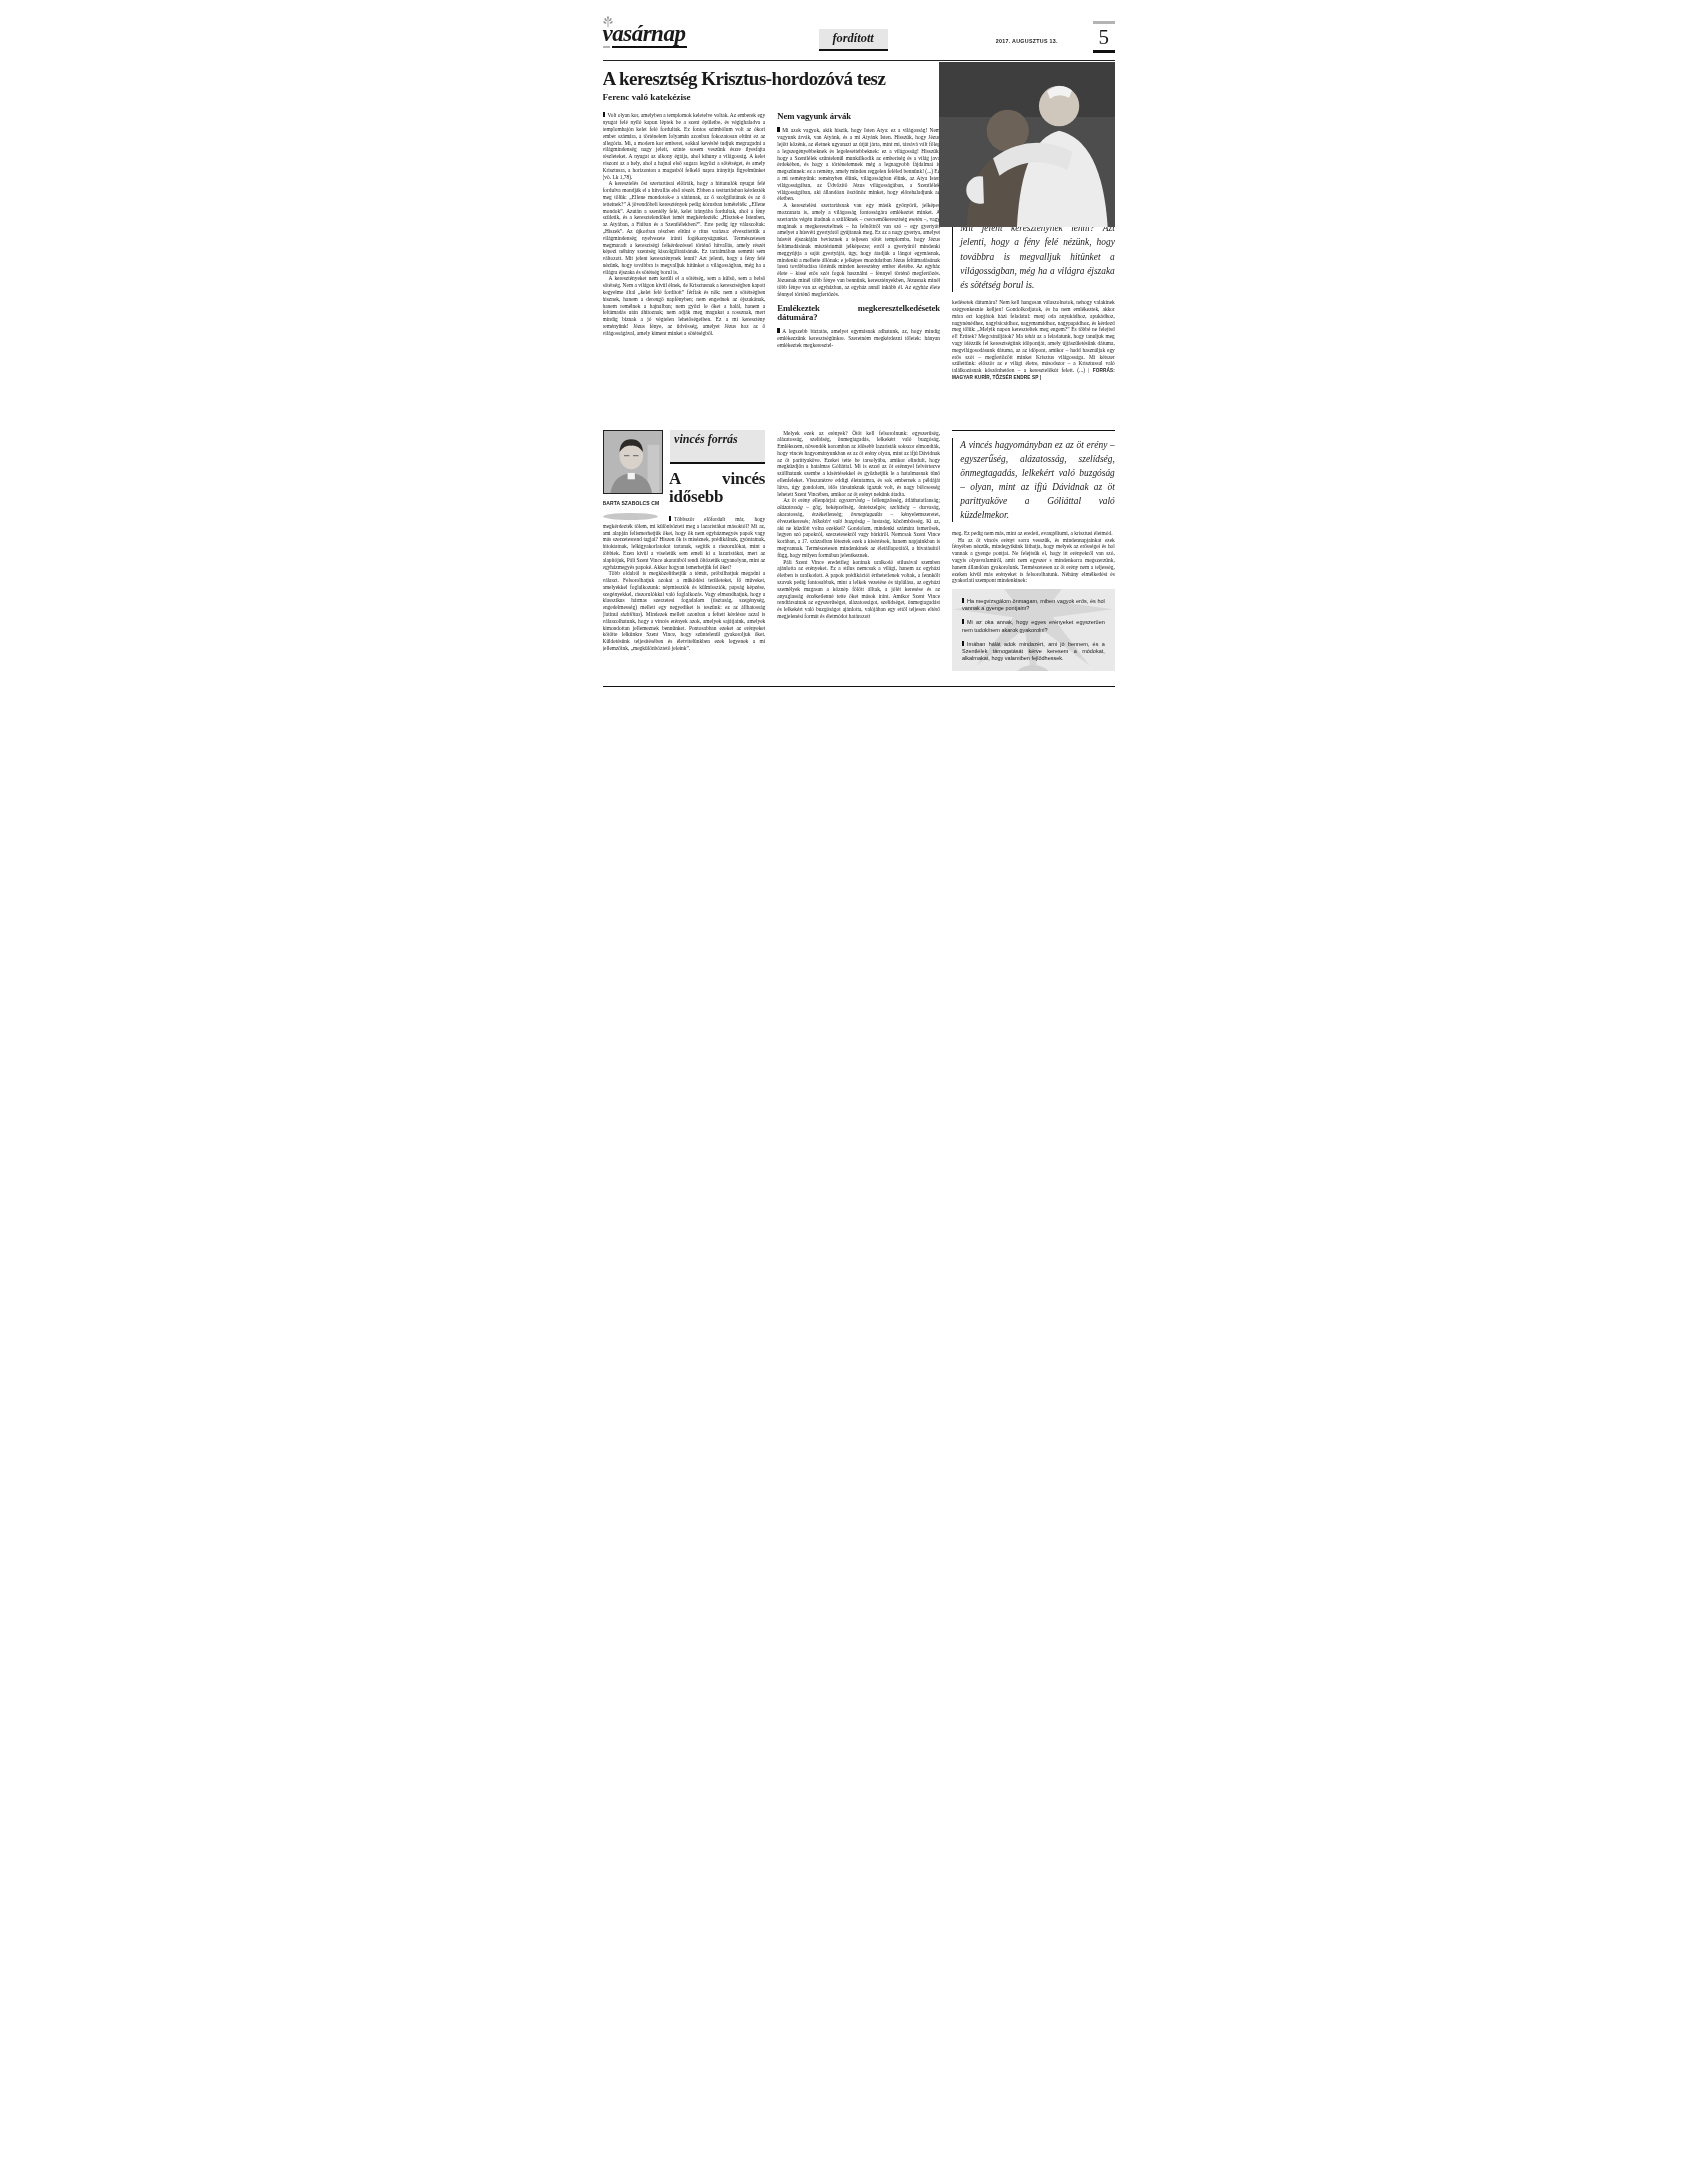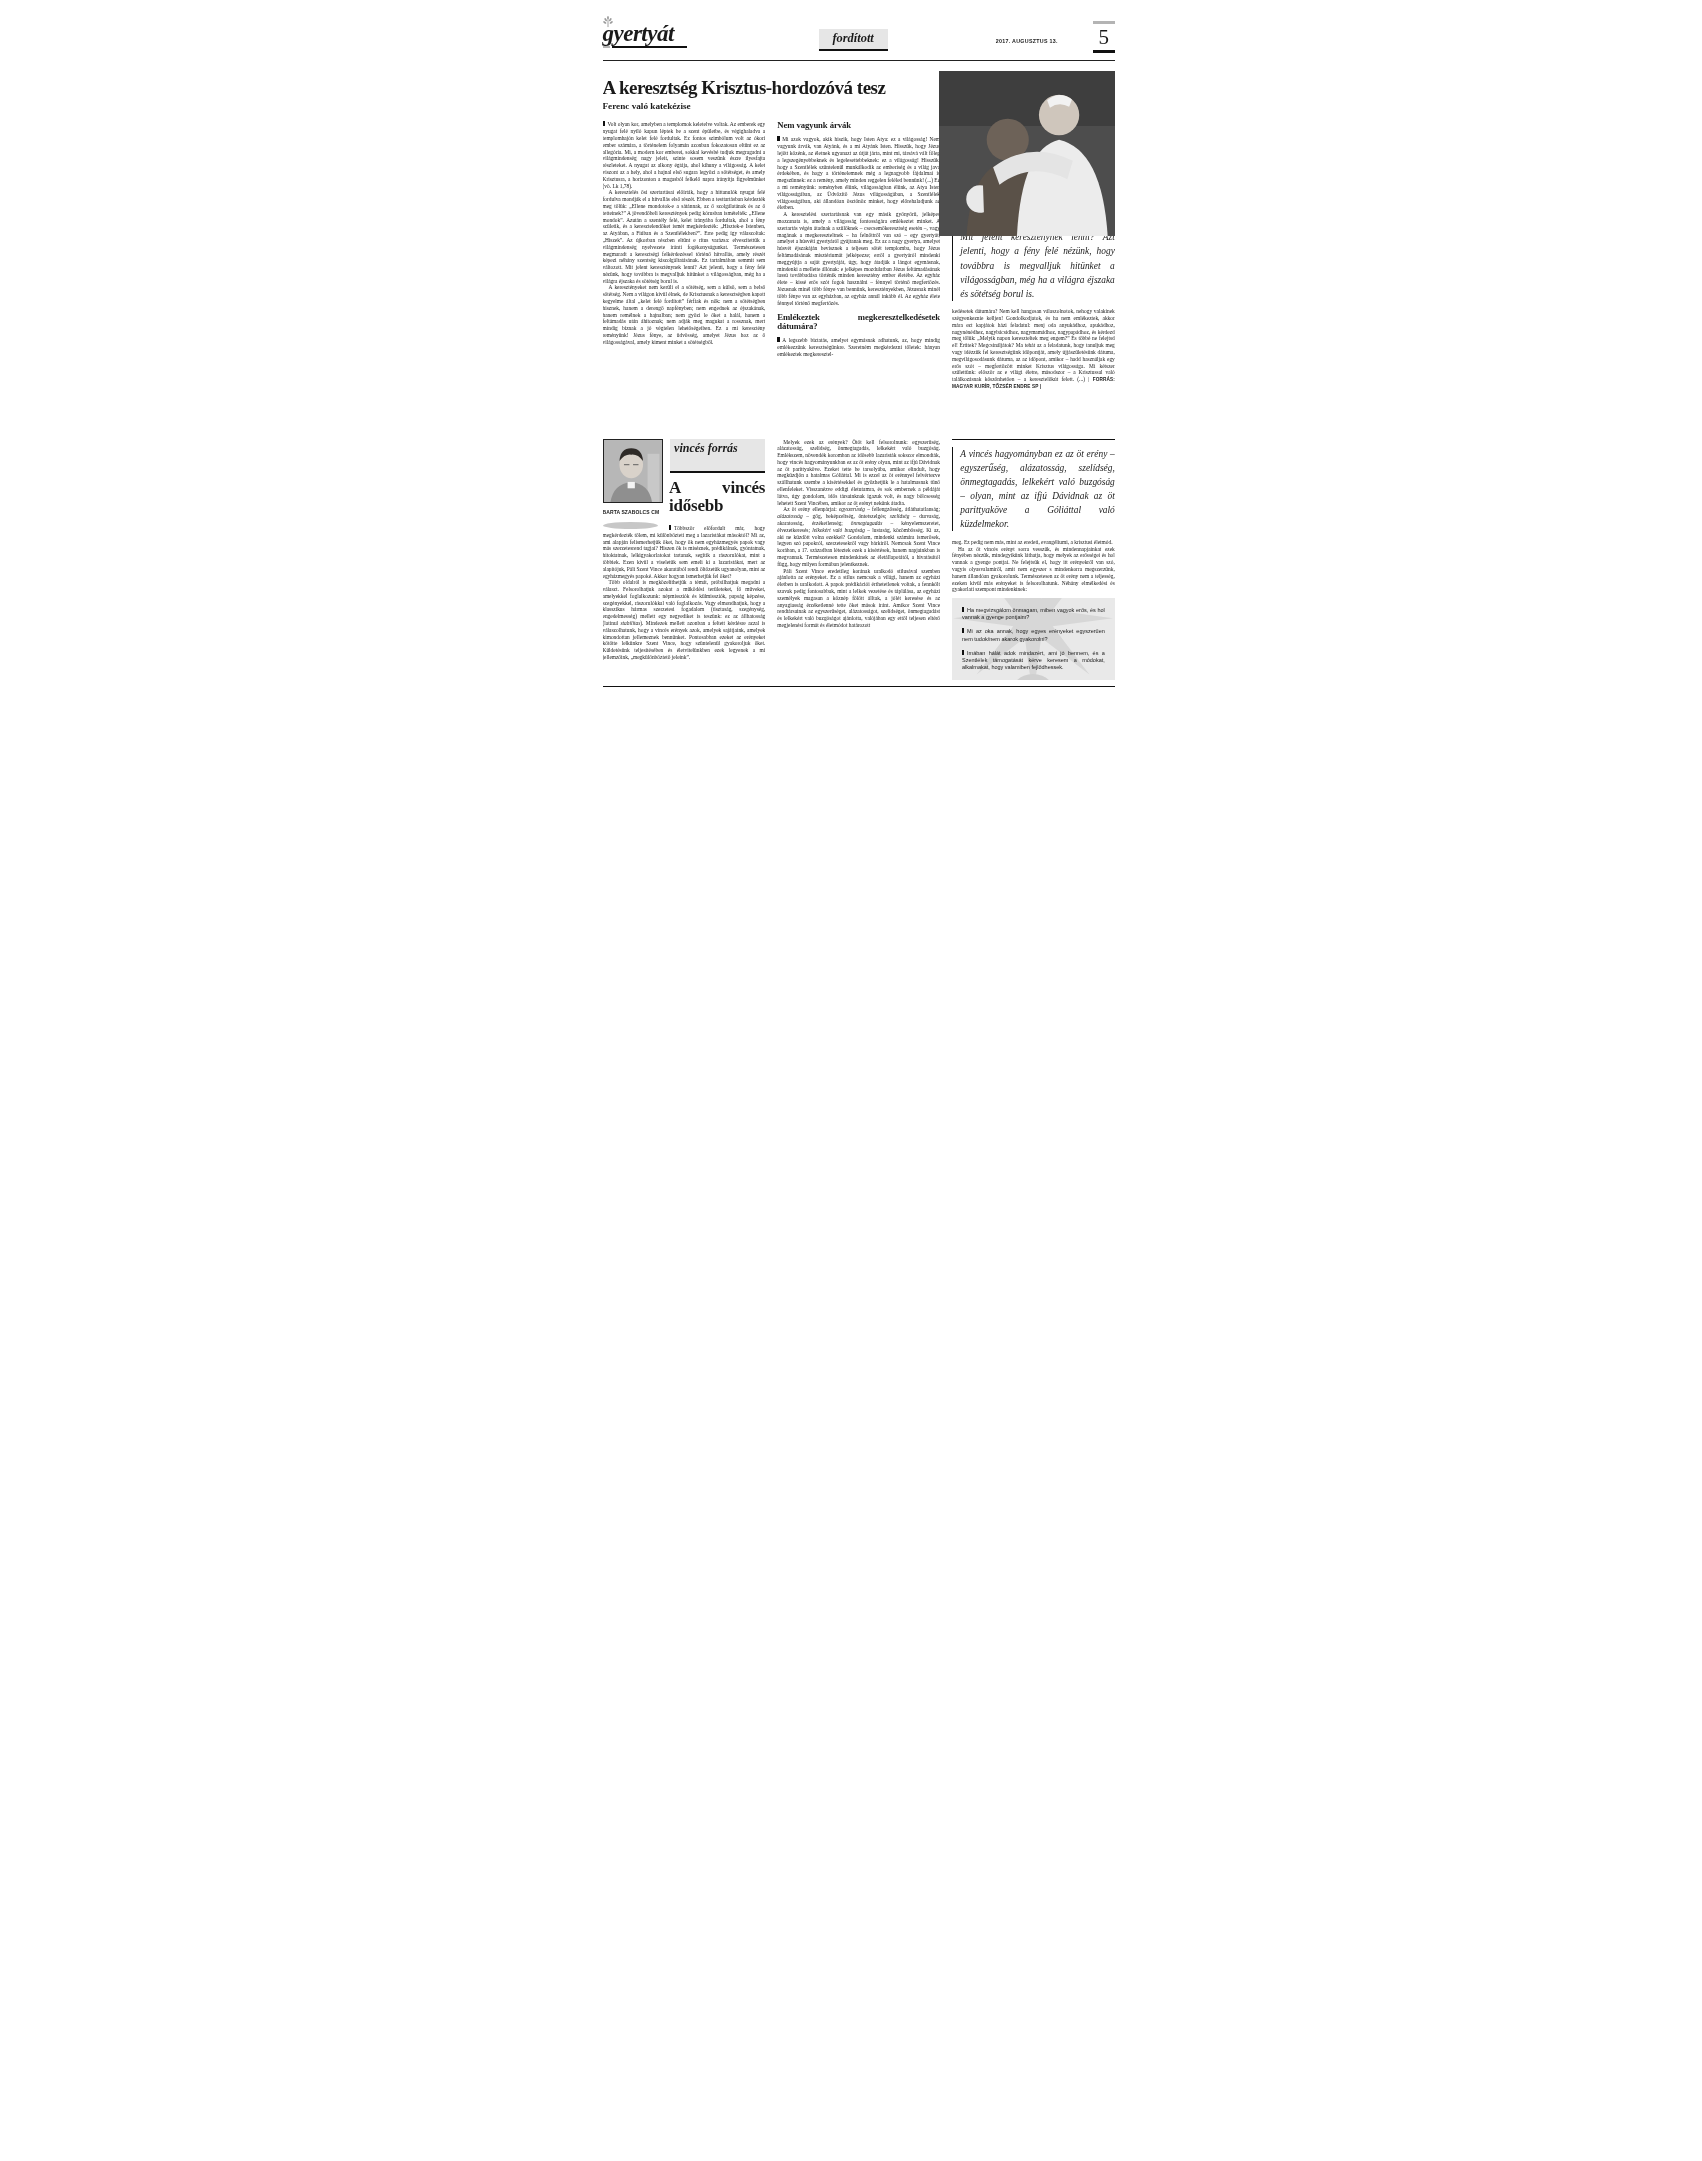--- a/index.html
+++ b/index.html
@@ -29,21 +29,21 @@
 
   
   .bodytext { font-size:5.4px; line-height:1.26; text-align:justify; }
   .bodytext p { text-indent:6px; }
   .bodytext p.first { text-indent:0; }
   .lead-mark { display:inline-block; width:2.3px; height:5px; background:#111; margin-right:2.7px; }
   .colhead { font-weight:700; font-size:8.7px; letter-spacing:-0.1px; line-height:1.1; margin:6.4px 0 5.5px; }
   .colhead.top { margin-top:0; }
 
   
-  .article1 { position:relative; margin-top:10px; height:362px; overflow:hidden; }
+  .article1 { position:relative; margin-top:1px; height:362px; overflow:hidden; }
   .a1-photo { position:absolute; right:0; top:0; width:176px; height:165px; background:#4e4e4e; overflow:hidden; }
   .a1-head { width:339px; padding-top:7.3px; }
   .a1-title { font-weight:700; font-size:19px; letter-spacing:-0.5px; line-height:1.02; }
   .a1-subtitle { font-weight:700; font-size:9.2px; margin-top:3.7px; }
   .a1-cols { display:flex; gap:12px; margin-top:10px; }
   .a1-cols .col { width:163px; height:302px; overflow:hidden; }
   .pullquote { border-left:1.4px solid #111; padding-left:7.3px; font-style:italic;
                font-size:9.4px; line-height:1.5; }
   .a1-quote { margin-top:109px; margin-bottom:7.3px; }
   .source { font-family:"Liberation Sans",sans-serif; font-weight:700; font-size:4.7px; letter-spacing:0.1px; }
@@ -82,21 +82,21 @@
           <g fill="#9a9a9a">
             <ellipse cx="13" cy="4" rx="2" ry="4"></ellipse>
             <ellipse cx="8" cy="8" rx="2" ry="4" transform="rotate(-35 8 8)"></ellipse>
             <ellipse cx="18" cy="8" rx="2" ry="4" transform="rotate(35 18 8)"></ellipse>
             <ellipse cx="6" cy="14" rx="2" ry="4" transform="rotate(-55 6 14)"></ellipse>
             <ellipse cx="20" cy="14" rx="2" ry="4" transform="rotate(55 20 14)"></ellipse>
             <rect x="12" y="8" width="2" height="16"></rect>
           </g>
         </svg>
       </span>
-      <div class="logo">gyertyát</div>
+      <div class="logo">vasárnap</div>
       <div class="logo-bars">
         <span class="logo-bar-gray"></span>
         <span class="logo-bar-black"></span>
       </div>
     </div>
     <div class="section-box">
       <span>fordított</span>
     </div>
     <div class="date">2017. AUGUSZTUS 13.</div>
     <div class="pageno-block">

